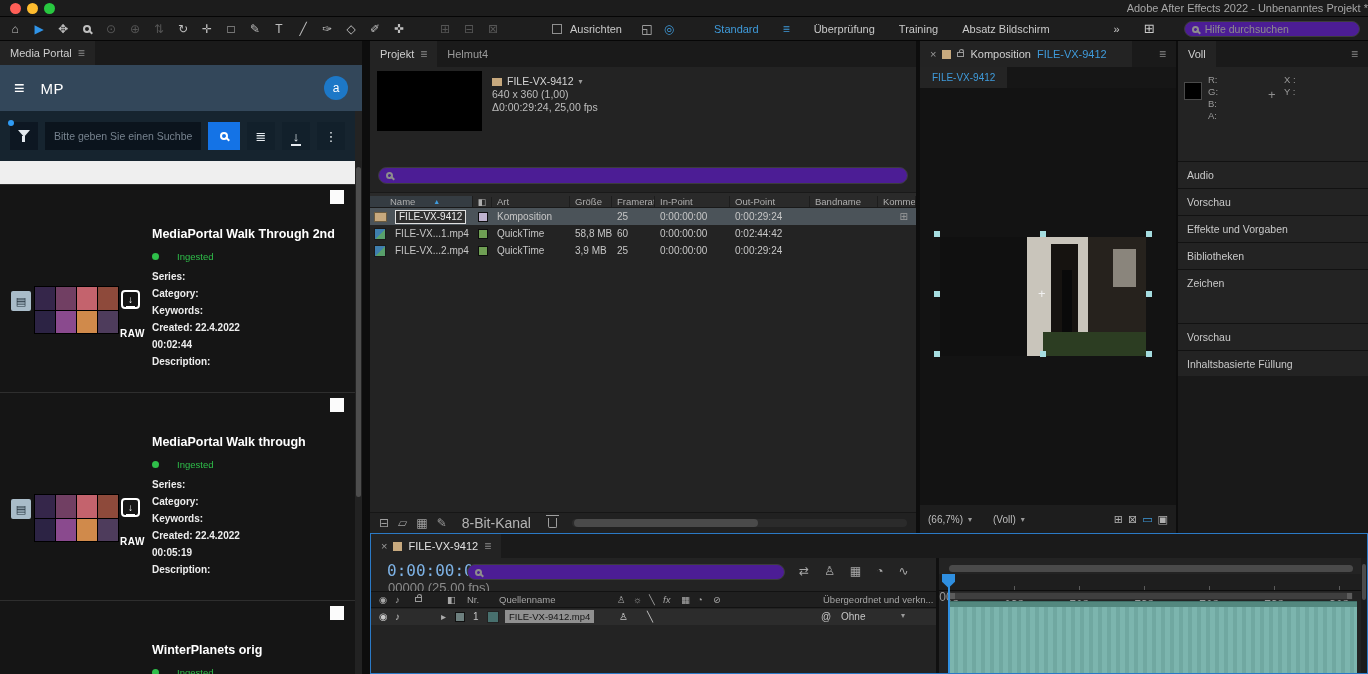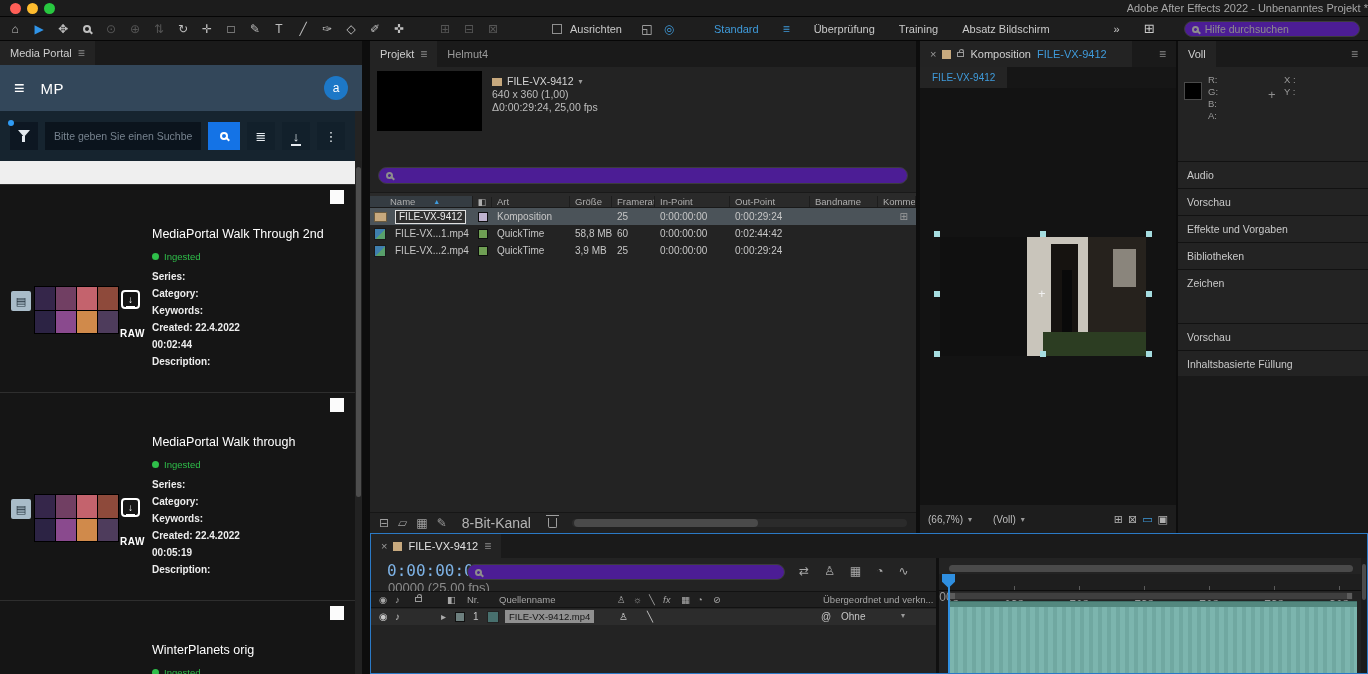--- a/index.html
+++ b/index.html
@@ -55,22 +55,22 @@
   .mp-input{flex:1;height:28px;background:#0b141d;border:none;outline:none;color:#cfd6dd;font-size:10.5px;padding:0 9px}
   .mp-input::placeholder{color:#76828e}
   .mp-sbtn{width:32px;height:28px;background:#1473e6;border:none;display:flex;align-items:center;justify-content:center;color:#fff}
   .mp-ib{width:28px;height:28px;background:#12202b;color:#e6ebf0;display:flex;align-items:center;justify-content:center;font-size:13px}
   .dl-ic{position:relative;line-height:1}
   .dl-ic::after{content:"";position:absolute;left:-2px;right:-2px;bottom:-3px;height:2px;background:currentColor}
   .mp-content{position:absolute;left:0;top:120px;right:0;bottom:0;background:#2e2e2e;overflow:hidden}
   .strip{position:absolute;left:0;top:0;width:355px;height:23px;background:#efefef}
   .mcard{position:absolute;left:0;width:355px;height:207px;background:#151515}
   .ccb{position:absolute;right:11px;top:5px;width:14px;height:14px;background:#fbfbfb}
-  .ct{position:absolute;left:152px;top:42px;width:196px;font-size:12.5px;font-weight:400;color:#fff}
-  .cbadge{position:absolute;left:152px;top:66px;display:flex;align-items:center;gap:5px;font-size:9.5px;color:#2fbf4a}
+  .ct{position:absolute;left:152px;top:42px;width:196px;font-size:12.5px;font-weight:700;color:#fff}
+  .cbadge{position:absolute;left:152px;top:66px;display:flex;align-items:center;gap:18px;font-size:9.5px;color:#2fbf4a}
   .gdot{width:7px;height:7px;border-radius:50%;background:#2fbf4a;display:inline-block}
   .cf{position:absolute;left:152px;font-size:10px;font-weight:700;color:#ededed;white-space:nowrap}
   .cf.norm{font-weight:700}
   .ctype{position:absolute;left:11px;top:106px;width:20px;height:20px;background:#a9bcc9;color:#1d2b36;font-size:11px;display:flex;align-items:center;justify-content:center;border-radius:2px}
   .cthumbs{position:absolute;left:34px;top:101px;width:85px;height:48px;background:#000;display:grid;grid-template-columns:repeat(4,1fr);grid-template-rows:repeat(2,1fr);gap:1px;padding:1px}
   .cthumbs i{display:block}
   .cthumbs i:nth-child(1){background:#35264a}.cthumbs i:nth-child(2){background:#713f63}
   .cthumbs i:nth-child(3){background:#c4636d}.cthumbs i:nth-child(4){background:#8e4a3b}
   .cthumbs i:nth-child(5){background:#2c2344}.cthumbs i:nth-child(6){background:#8a4a8e}
   .cthumbs i:nth-child(7){background:#d08a4b}.cthumbs i:nth-child(8){background:#4e3c5c}

